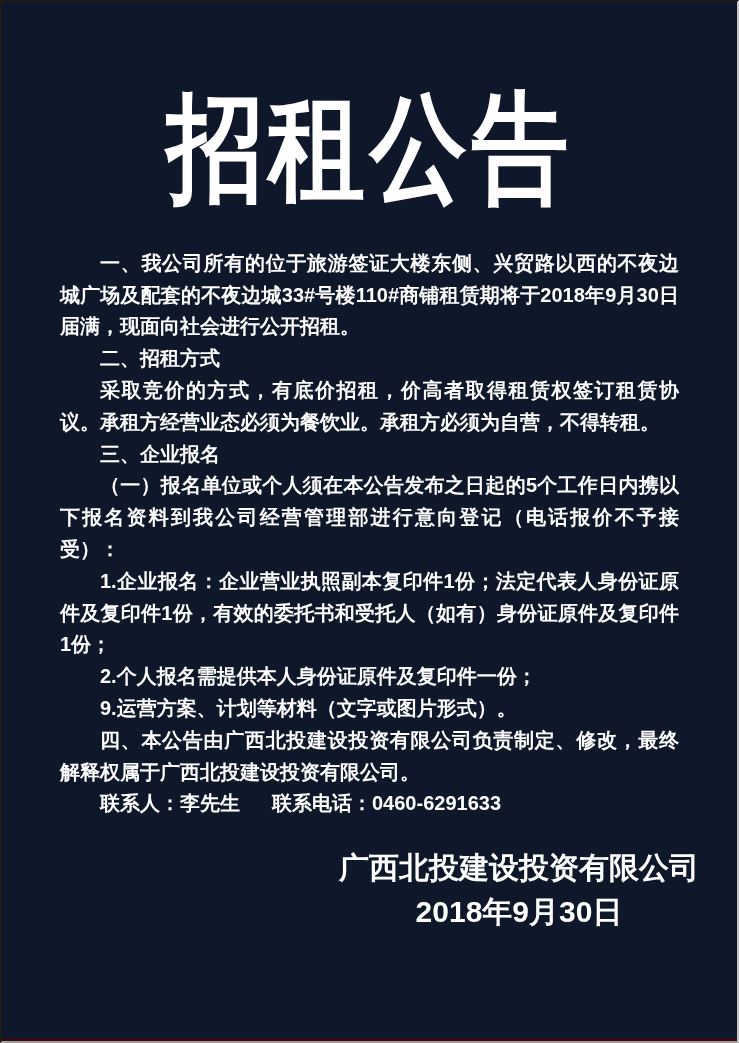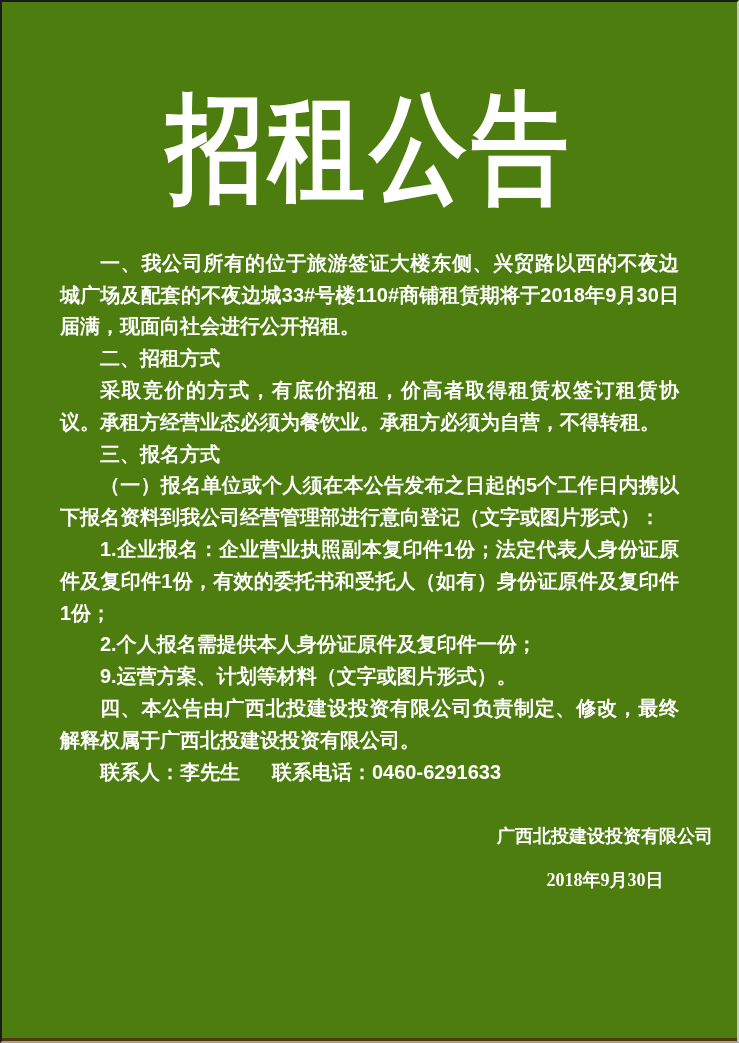--- a/index.html
+++ b/index.html
@@ -5,21 +5,21 @@
   html, body {
     margin: 0;
     padding: 0;
     background: #ffffff;
   }
   .poster {
     position: relative;
     width: 739px;
     height: 1043px;
     box-sizing: border-box;
-    background: #4d7c0f;
+    background: #0f172a;
     border: 2px solid;
     border-color: #1b1b1b #c6c6c6 #a39f9c #1b1b1b;
     box-shadow: inset 0 -3px 0 rgba(90, 0, 12, 0.55);
     overflow: hidden;
     color: #ffffff;
     font-family: "Liberation Sans", "DejaVu Sans", sans-serif;
   }
   .title {
     margin: 84px 0 0 0;
     text-align: center;
@@ -45,44 +45,43 @@
   }
   .para {
     margin: 0;
     text-indent: 2em;
   }
   .contact-gap {
     display: inline-block;
     width: 1.6em;
   }
   .signature {
-    margin: 26px 24px 0 auto;
+    margin: 26px 38px 0 auto;
     width: max-content;
     text-align: center;
-    font-size: 18px;
+    font-size: 30px;
     font-weight: bold;
     line-height: 44px;
-    font-family: Liberation Serif, serif;
   }
 </style>
 </head>
 <body>
 
 <div class="poster">
 
   <h1 class="title">
     <span class="title-inner">招租公告</span>
   </h1>
 
   <div class="body">
     <p class="para">一、我公司所有的位于旅游签证大楼东侧、兴贸路以西的不夜边城广场及配套的不夜边城33#号楼110#商铺租赁期将于2018年9月30日届满，现面向社会进行公开招租。</p>
     <p class="para">二、招租方式</p>
     <p class="para">采取竞价的方式，有底价招租，价高者取得租赁权签订租赁协议。承租方经营业态必须为餐饮业。承租方必须为自营，不得转租。</p>
-    <p class="para">三、报名方式</p>
-    <p class="para">（一）报名单位或个人须在本公告发布之日起的5个工作日内携以下报名资料到我公司经营管理部进行意向登记（文字或图片形式）：</p>
+    <p class="para">三、企业报名</p>
+    <p class="para">（一）报名单位或个人须在本公告发布之日起的5个工作日内携以下报名资料到我公司经营管理部进行意向登记（电话报价不予接受）：</p>
     <p class="para">1.企业报名：企业营业执照副本复印件1份；法定代表人身份证原件及复印件1份，有效的委托书和受托人（如有）身份证原件及复印件1份；</p>
     <p class="para">2.个人报名需提供本人身份证原件及复印件一份；</p>
     <p class="para">9.运营方案、计划等材料（文字或图片形式）。</p>
     <p class="para">四、本公告由广西北投建设投资有限公司负责制定、修改，最终解释权属于广西北投建设投资有限公司。</p>
 
     <p class="para"><span>联系人：</span><span>李先生</span><span class="contact-gap"></span><span>联系电话：</span><span>0460-6291633</span></p>
   </div>
 
   <div class="signature">
     <div>广西北投建设投资有限公司</div>

